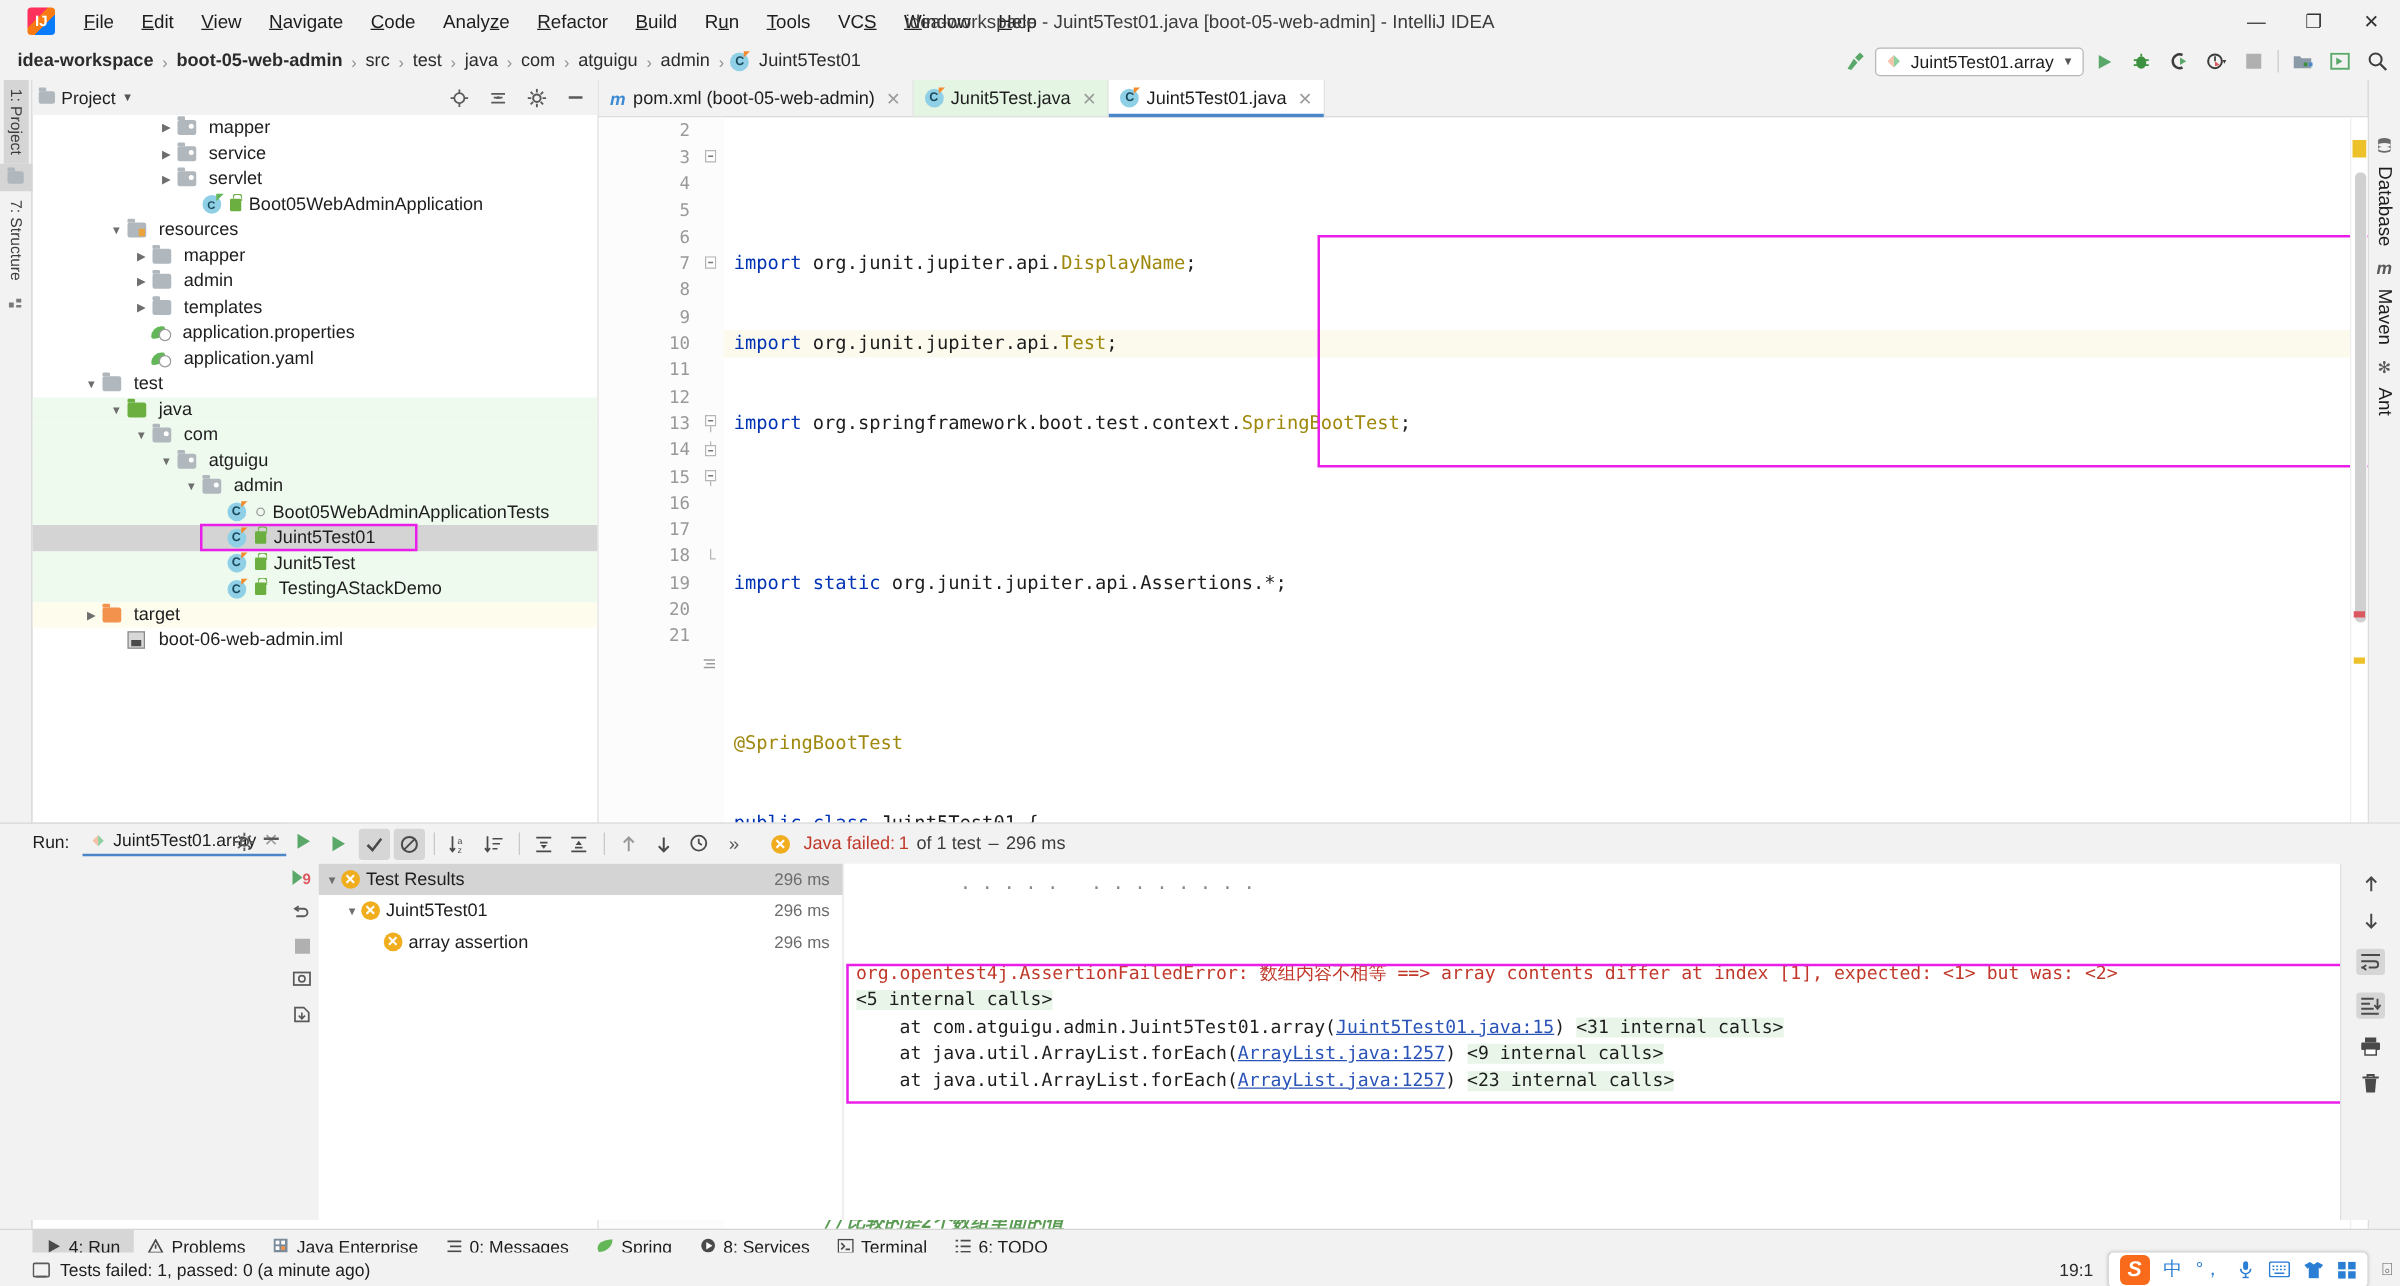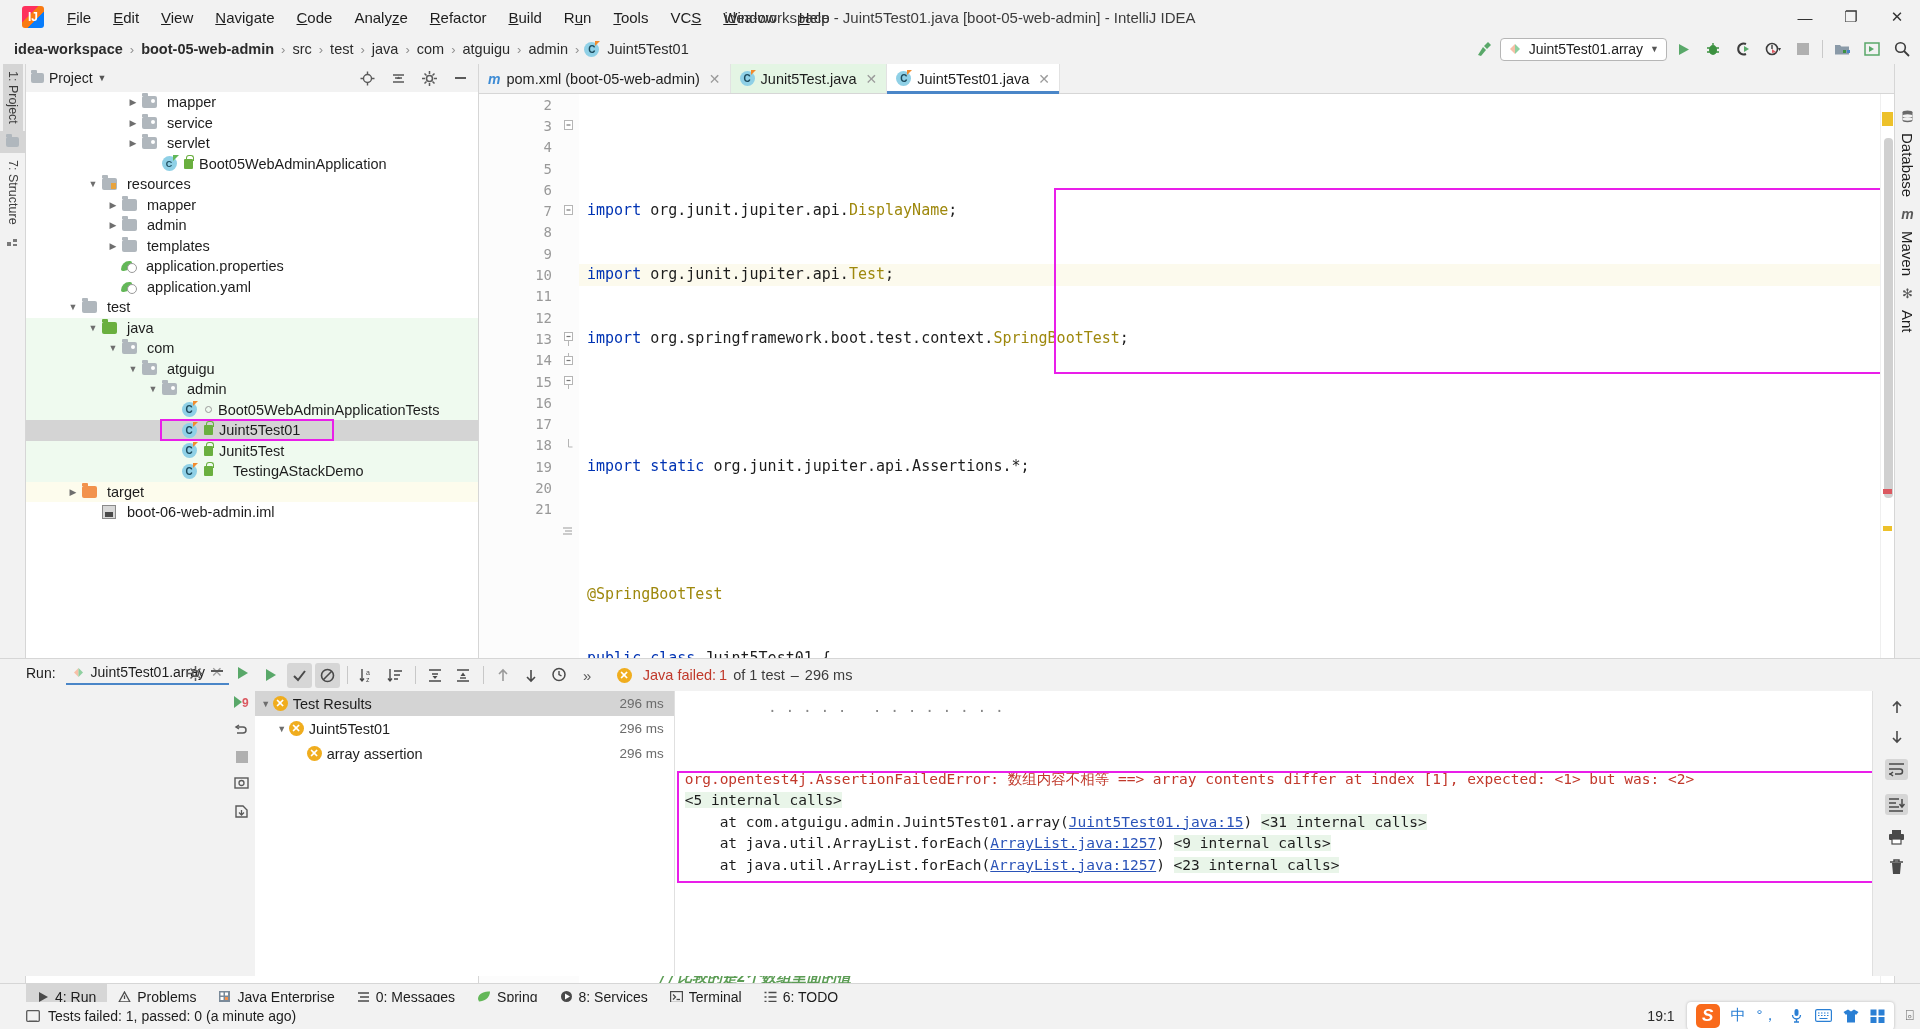--- a/index.html
+++ b/index.html
@@ -504,21 +504,21 @@
           </span>
           <span class="lock"></span>
           <span class="lbl" style="margin-left:5px">Junit5Test</span>
         </div>
         <div class="trow greenbg" style="padding-left: 140px;">
           <span class="arw"></span>
           <span class="ic">
             <span class="cls-ic">C</span>
           </span>
           <span class="lock"></span>
-          <span class="lbl" style="margin-left:19px">TestingAStackDemo</span>
+          <span class="lbl" style="margin-left:9px">TestingAStackDemo</span>
         </div>
         <div class="trow yellowbg" style="padding-left: 40px;">
           <span class="arw">▶</span>
           <span class="ic">
             <span class="fold orange"></span>
           </span>
           <span class="lbl" style="margin-left:5px">target</span>
         </div>
         <div class="trow" style="padding-left: 60px;">
           <span class="arw"></span>

